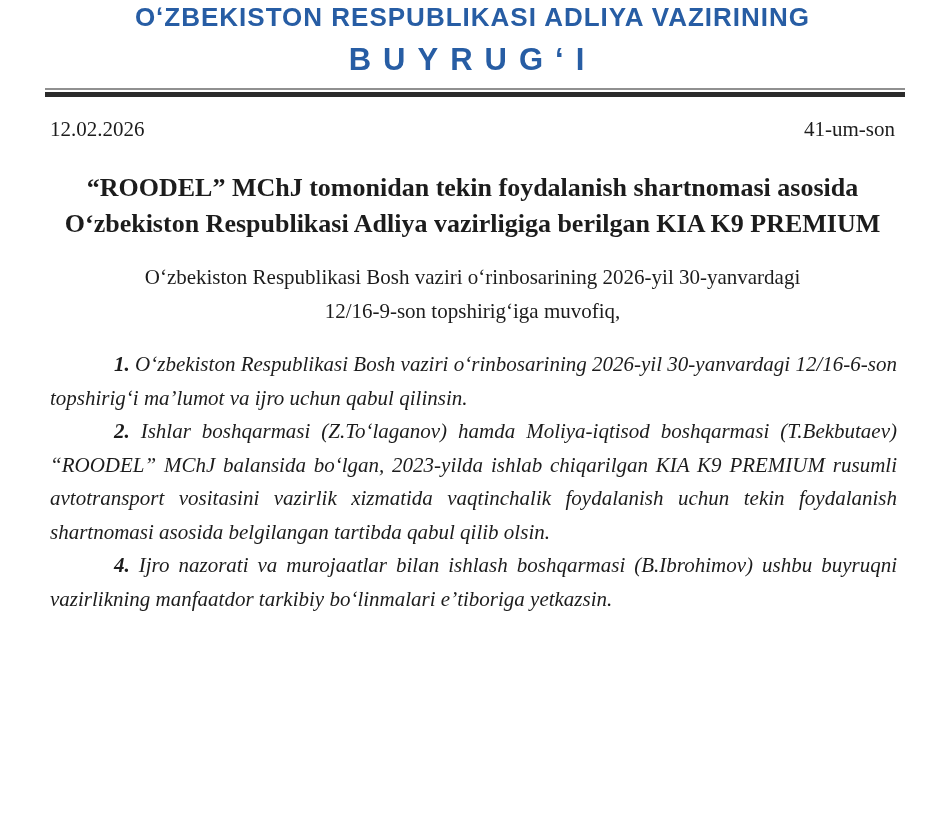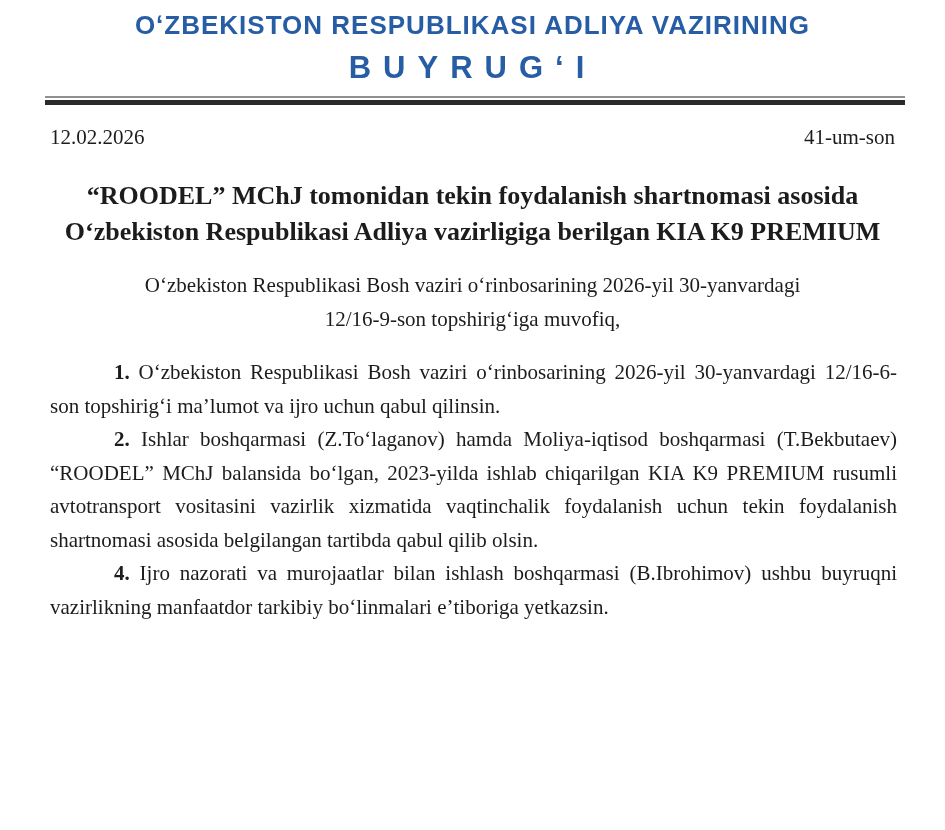--- a/index.html
+++ b/index.html
@@ -11,21 +11,21 @@
     position: relative;
     width: 945px;
     height: 830px;
     background: #ffffff;
     overflow: hidden;
     font-family: "Liberation Serif", serif;
     color: var(--text-color, #1c1c1c);
   }
   
   .doc-header {
-    padding-top: 8px;
+    padding-top: 0;
     text-align: center;
   }
   .org-line {
     font-family: "Liberation Sans", sans-serif;
     font-weight: 700;
     font-size: 26px;
     letter-spacing: 1px;
     color: var(--header-blue, #275da4);
     line-height: 34px;
   }
@@ -82,20 +82,21 @@
   .decree-word {
     margin-top: 22px;
     text-align: center;
     font-weight: 700;
     font-size: 22px;
     letter-spacing: 9px;
   }
   
   .doc-body {
     margin: 20px 48px 0 50px;
+    font-style: italic;
   }
   .doc-body p {
     margin: 0;
     text-align: justify;
     text-indent: 64px;
     font-size: 21px;
     line-height: 33.5px;
   }
   .doc-body p b {
     font-weight: 700;

